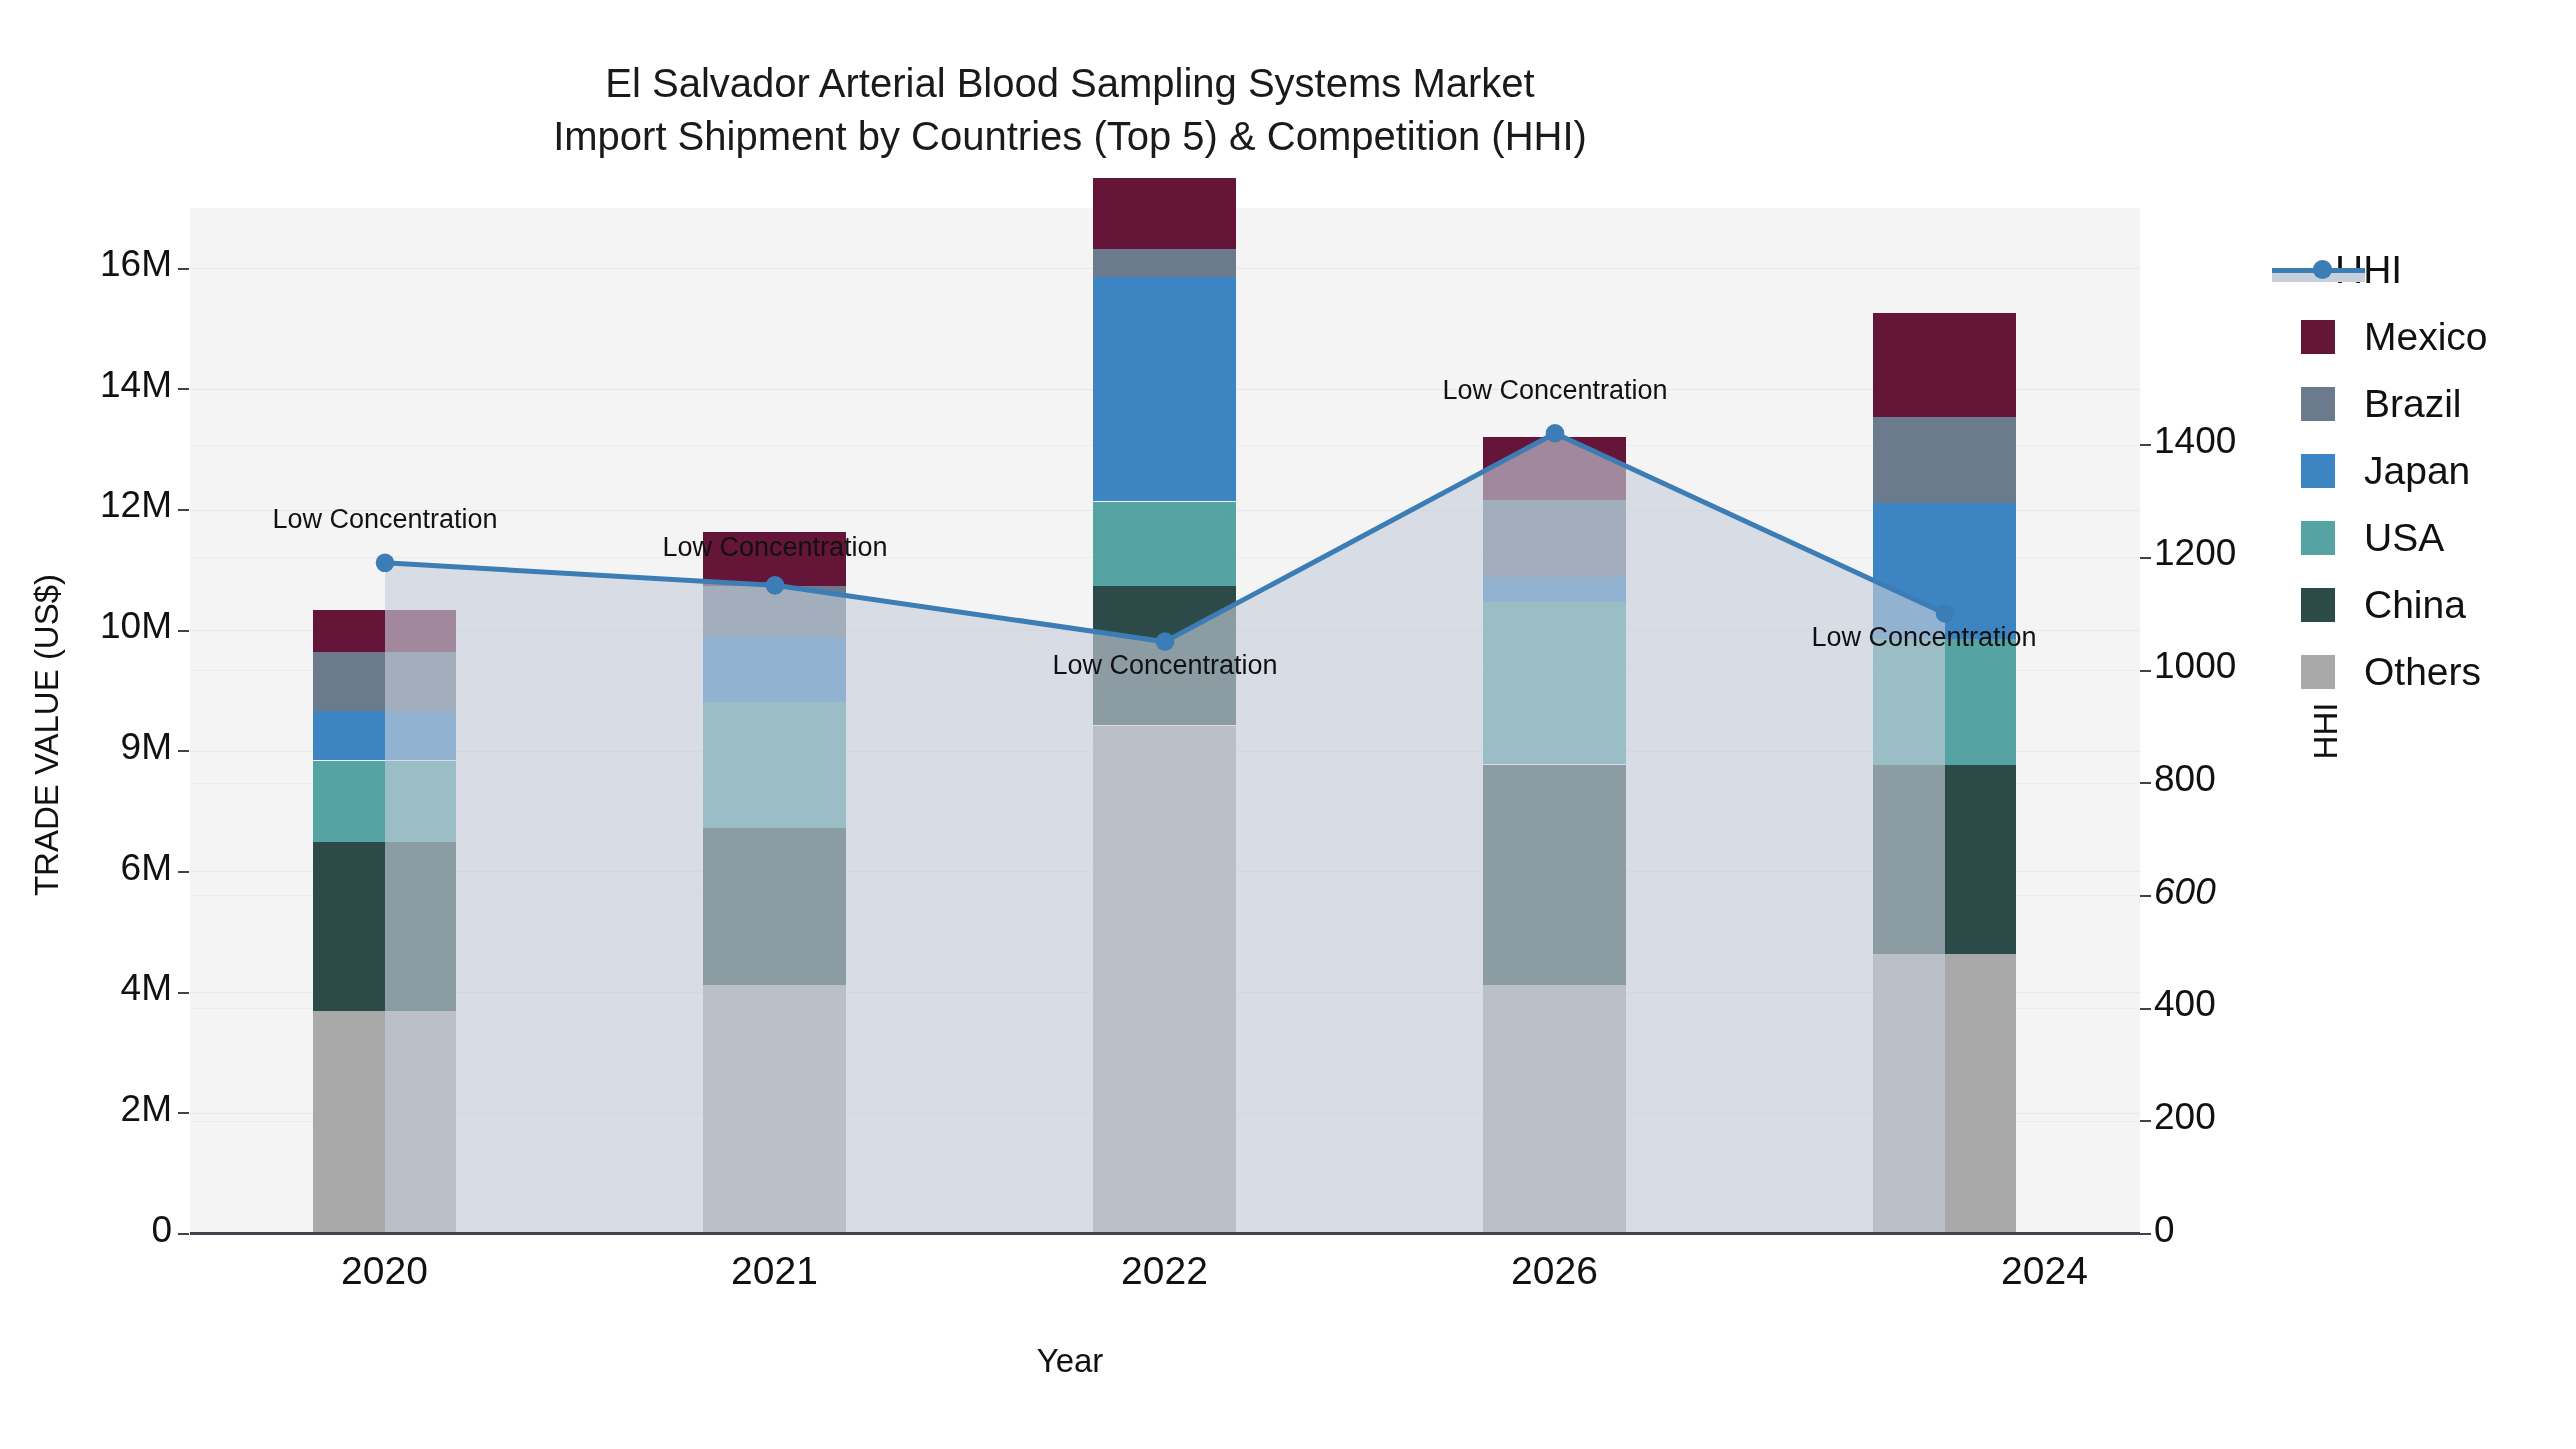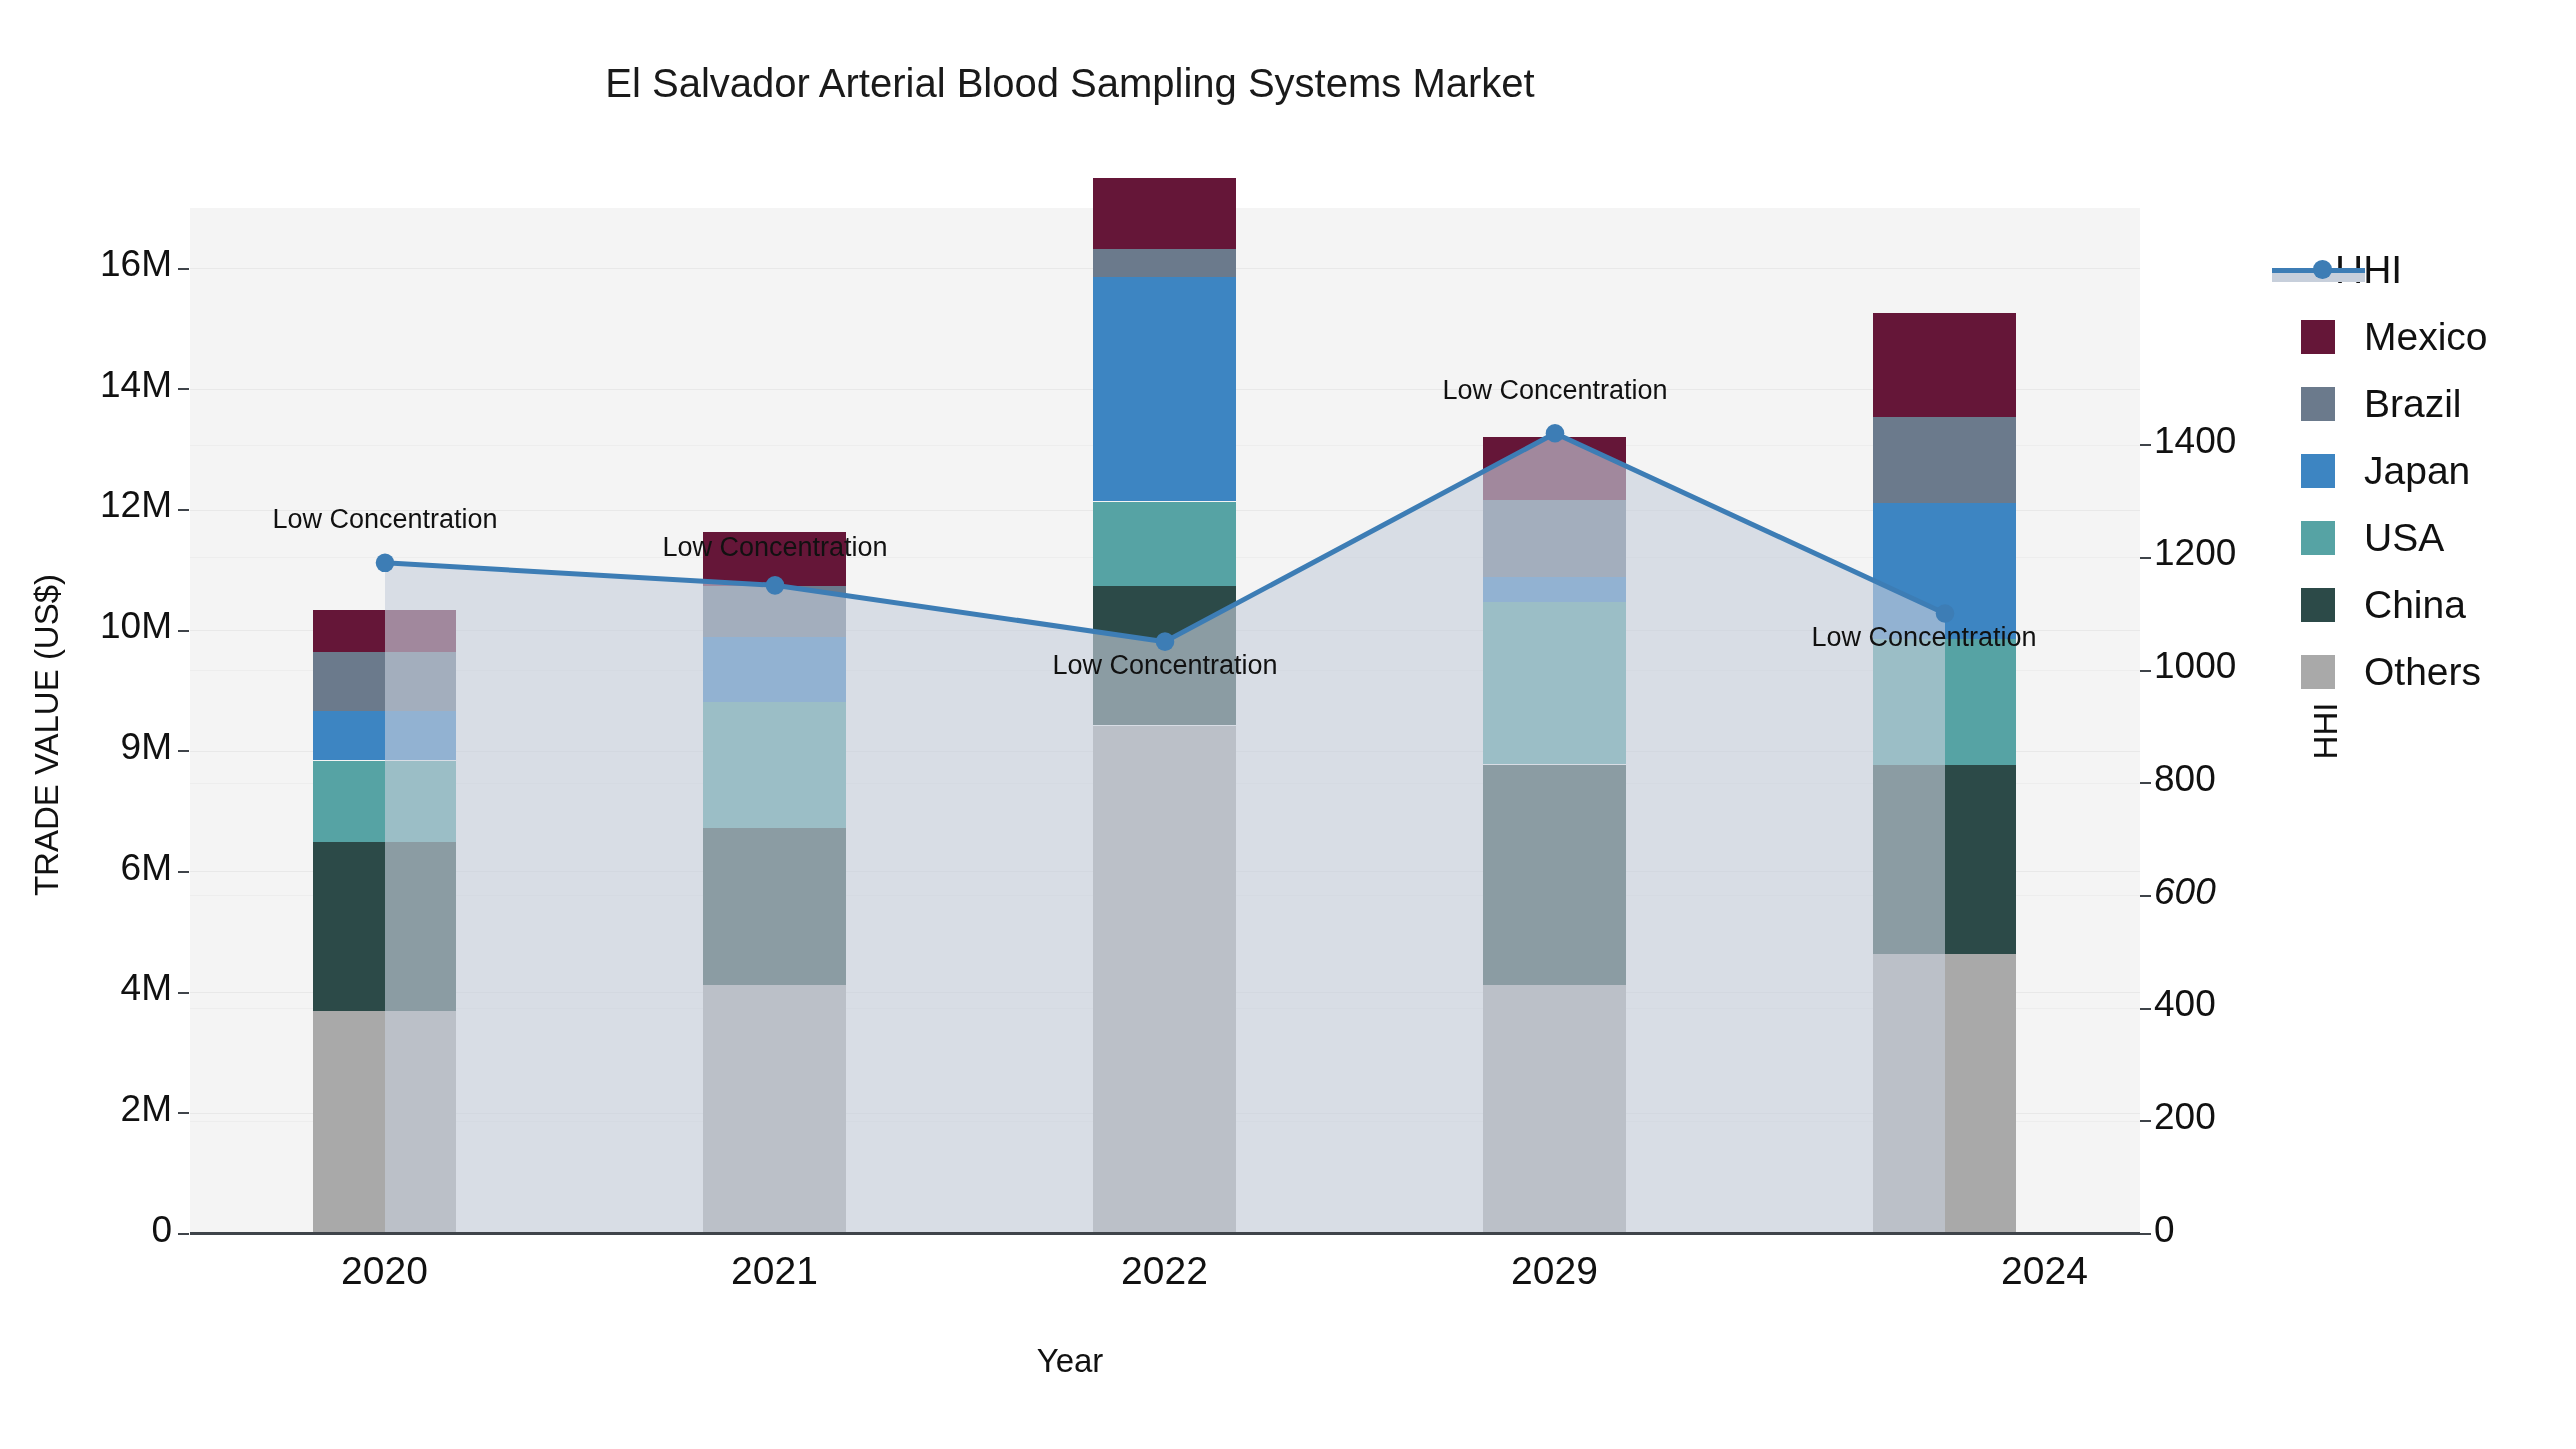--- a/index.html
+++ b/index.html
@@ -113,20 +113,21 @@
   }
   .legend-label{font-size:39px;color:#111;line-height:1;}
 </style>
 </head>
 <body>
 
 <div id="root">
 
   <div class="title-block">
     <span class="title-line">El Salvador Arterial Blood Sampling Systems Market</span>
+    <span class="title-line">Import Shipment by Countries (Top 5) &amp; Competition (HHI)</span>
   </div>
 
   <div class="plot-bg"></div>
 
   <div class="plot-area" id="gridlayer">
       <div class="gridline" style="top: 1025px;"></div>
       <div class="gridline" style="top: 905px;"></div>
       <div class="gridline" style="top: 784px;"></div>
       <div class="gridline" style="top: 663px;"></div>
       <div class="gridline" style="top: 543px;"></div>
@@ -236,21 +237,21 @@
       <div class="tickmark-r" style="top: 670px;"></div>
       <div class="ytick-r" style="top: 532px;">1200</div>
       <div class="tickmark-r" style="top: 557px;"></div>
       <div class="ytick-r" style="top: 420px;">1400</div>
       <div class="tickmark-r" style="top: 444px;"></div>
     </div>
   <div id="xticks">
       <div class="xtick" style="left: 277px;">2020</div>
       <div class="xtick" style="left: 667px;">2021</div>
       <div class="xtick" style="left: 1057px;">2022</div>
-      <div class="xtick" style="left: 1447px;">2029</div>
+      <div class="xtick" style="left: 1447px;">2026</div>
       <div class="xtick" style="left: 1937px;">2024</div>
     </div>
 
   <div class="ylabel-left">TRADE VALUE (US$)</div>
   <div class="ylabel-right">HHI</div>
   <div class="xlabel">Year</div>
 
   <div id="annots">
       <div class="annot" style="left: 385px; top: 504px;">Low Concentration</div>
       <div class="annot" style="left: 775px; top: 532px;">Low Concentration</div>

